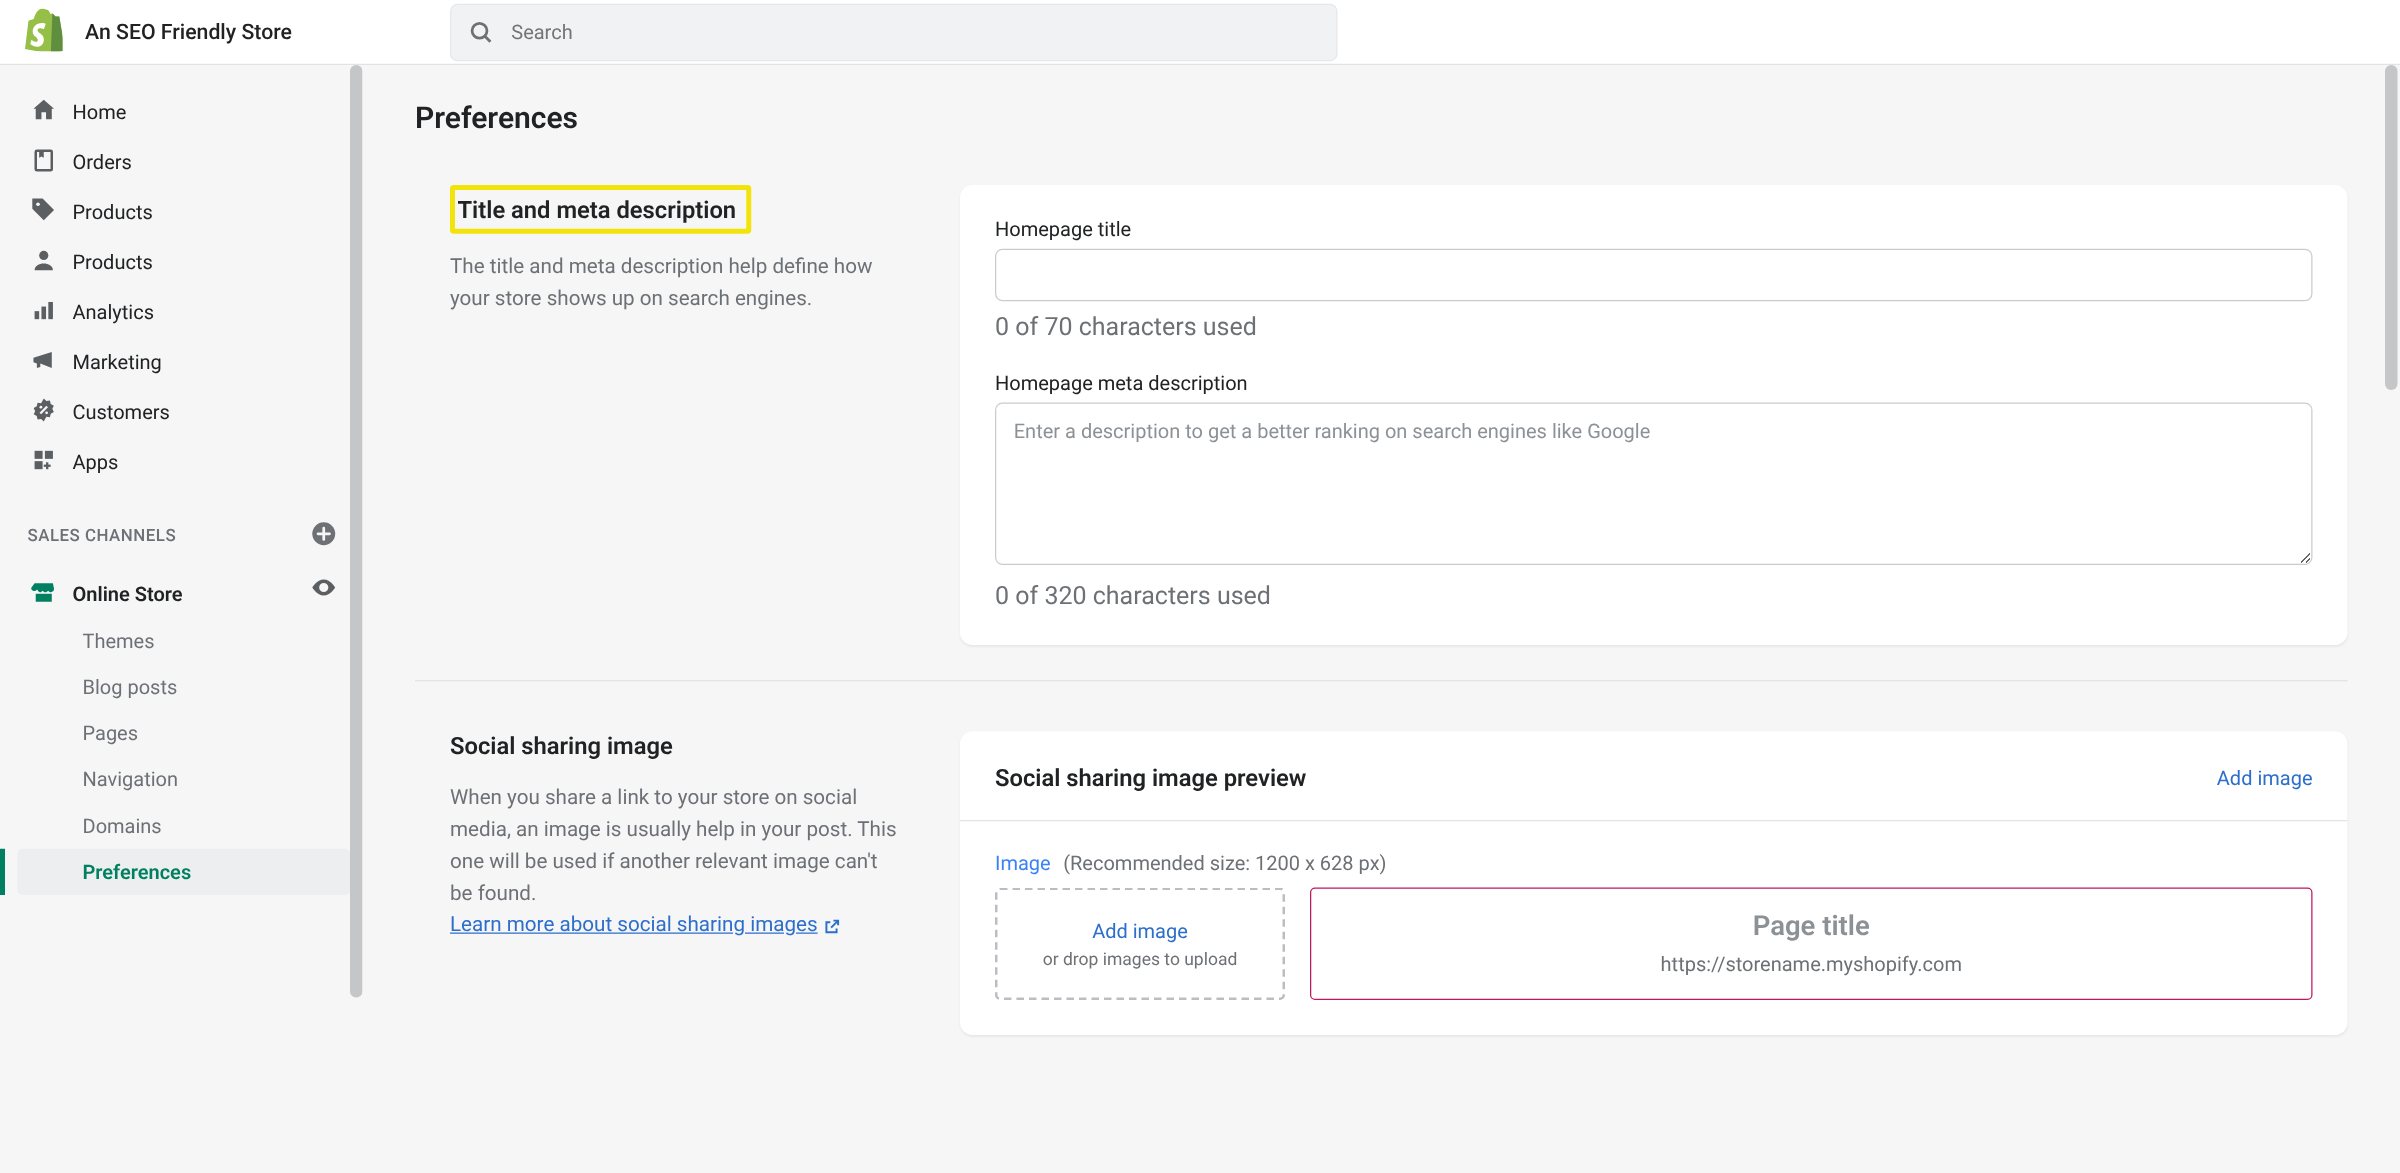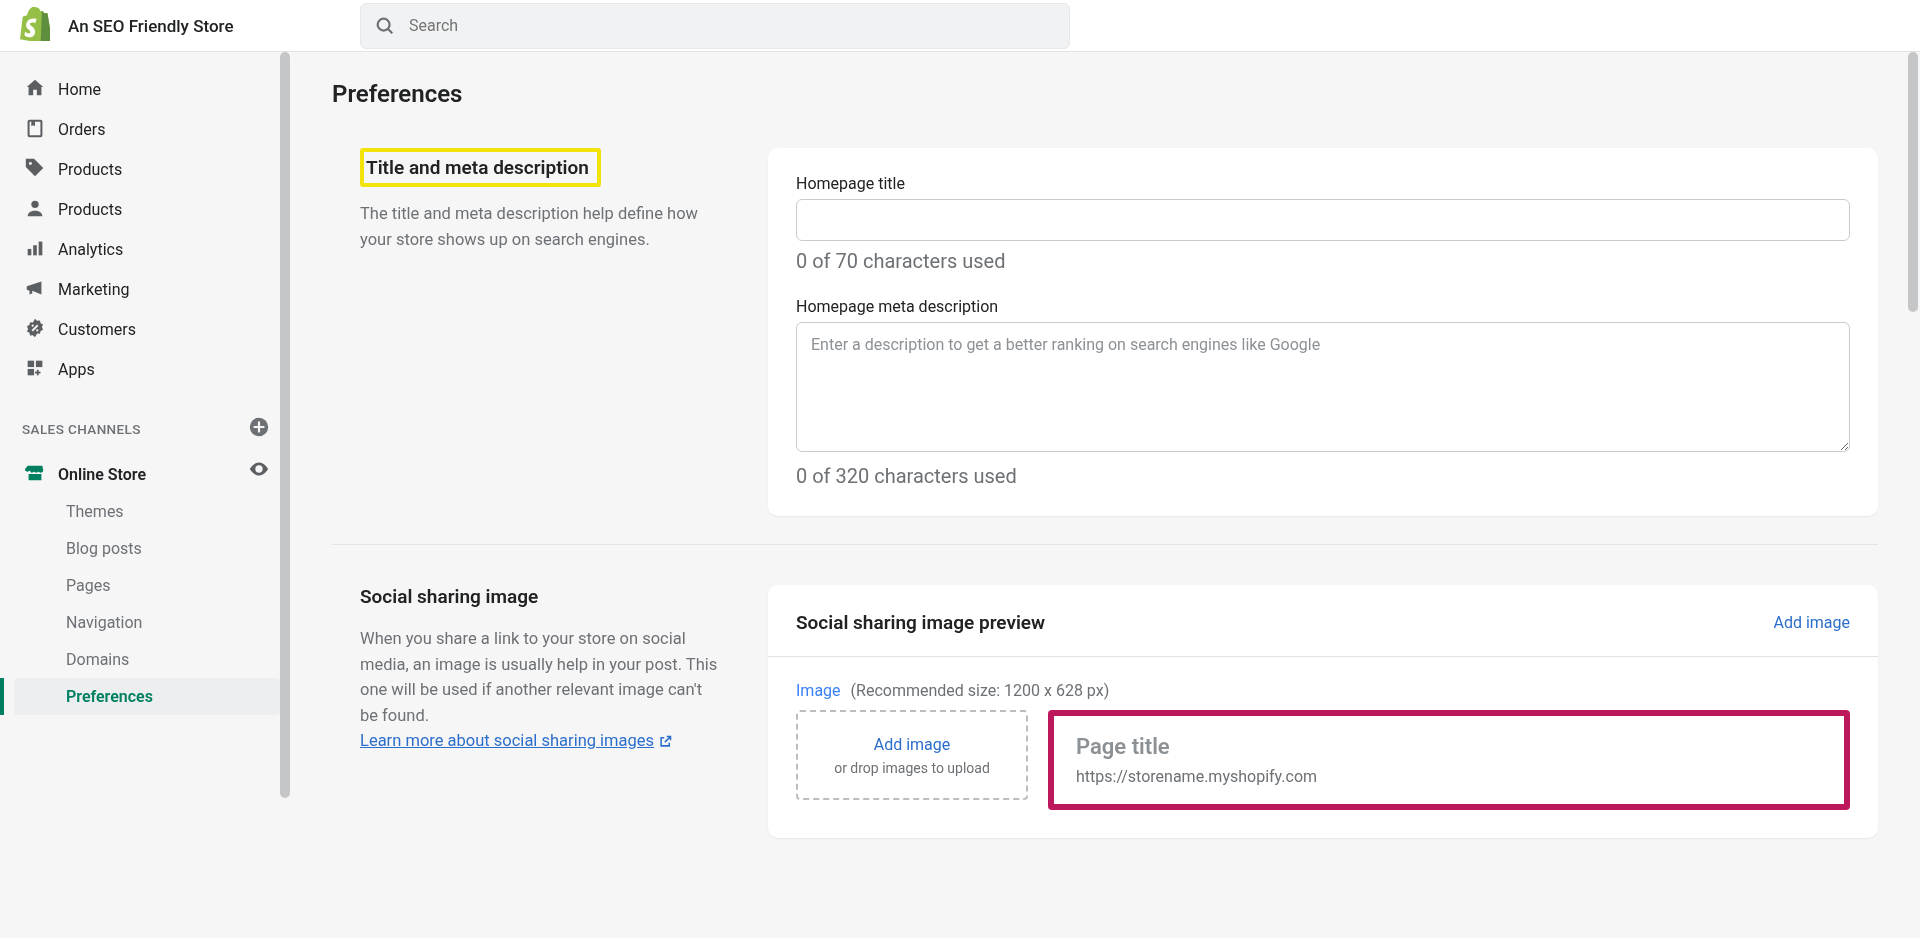--- a/index.html
+++ b/index.html
@@ -64,21 +64,21 @@
     
     .divider { height: 1px; background: #e1e3e5; margin: 0 0 40px 0; }
     
     .image-row { display: flex; gap: 20px; }
     .img-label-row { display: flex; gap: 10px; align-items: baseline; margin-bottom: 10px; }
     .img-label { font-size: 16px; color: #3b82f6; }
     .img-rec { font-size: 16px; color: #6d7175; }
     .dropzone { flex: 0 0 232px; height: 90px; border: 2px dashed #babec3; border-radius: 4px; display: flex; flex-direction: column; align-items: center; justify-content: center; gap: 6px; cursor: pointer; }
     .dropzone-link { color: #2c6ecb; font-size: 16px; }
     .dropzone-sub { color: #6d7175; font-size: 14px; }
-    .preview-box { flex: 1; border: 6px solid #be185d; border-radius: 4px; padding: 18px 22px; }
+    .preview-box { flex: 1; border: 1px solid #be185d; border-radius: 4px; padding: 18px 22px; text-align: center; }
     .preview-title { font-size: 22px; font-weight: 600; color: #8c9196; margin-bottom: 8px; }
     .preview-url { font-size: 16px; color: #6d7175; }
   </style>
 </head>
 <body>
 
 <div class="topbar">
   <div class="logo-wrap">
     <span>
       <svg width="30" height="34" viewBox="0 0 30 34">

